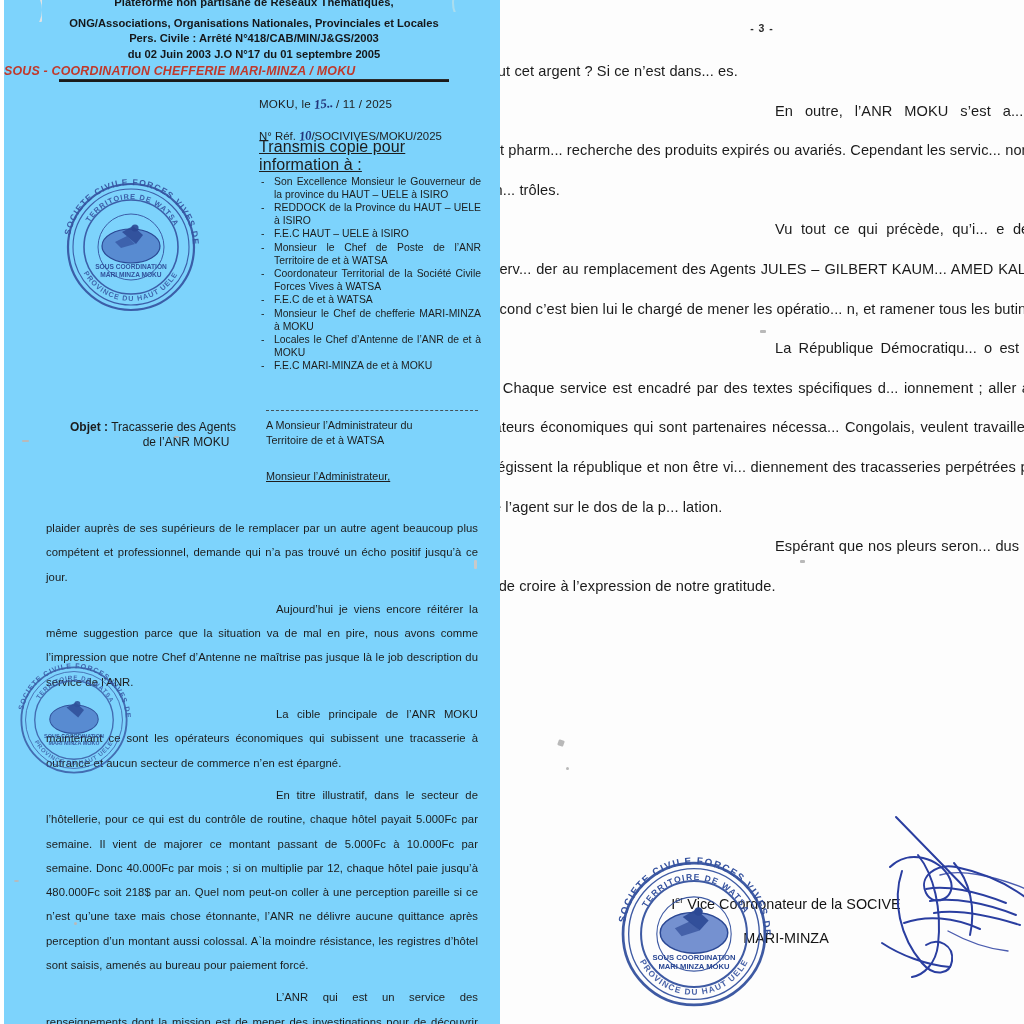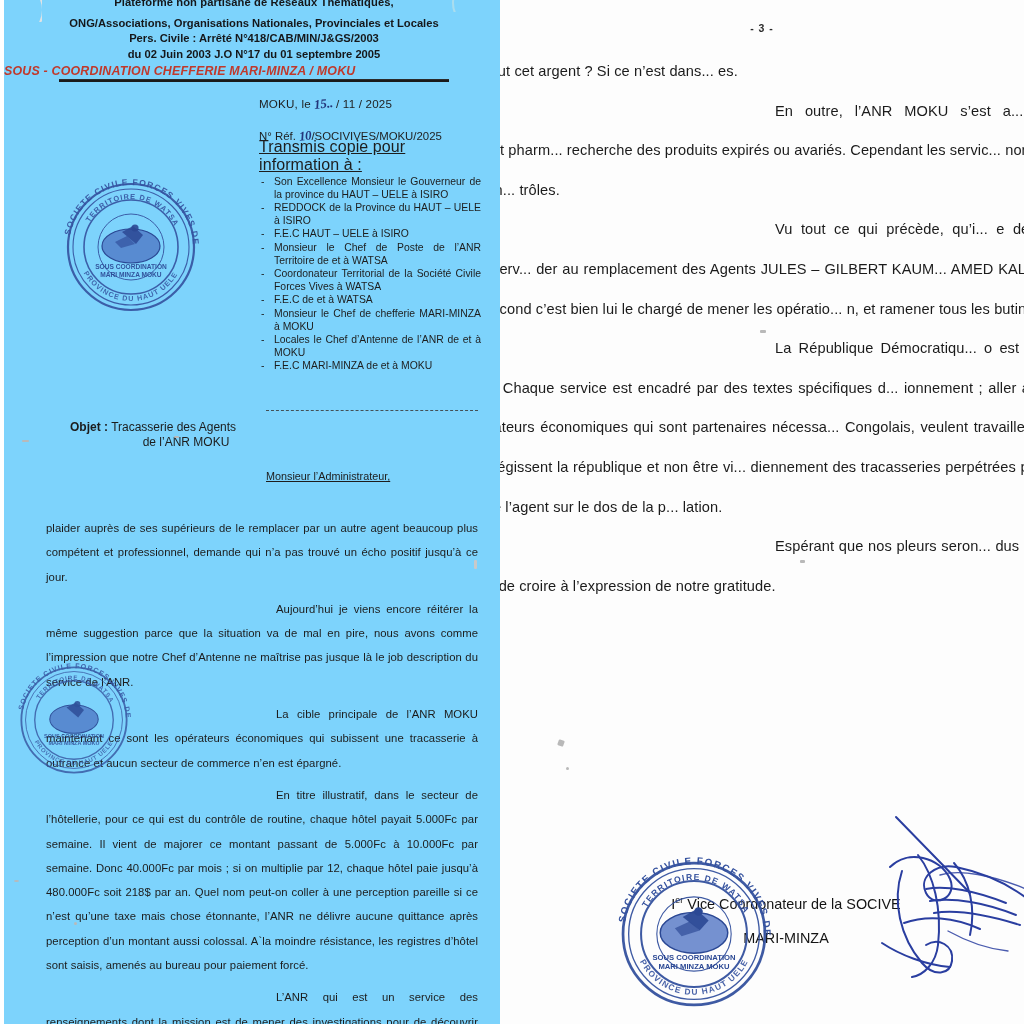--- a/index.html
+++ b/index.html
@@ -216,20 +216,24 @@
             <span class="txt">Locales le Chef d’Antenne de l’ANR de et à MOKU</span>
           </li>
         <li>
             <span class="dash">-</span>
             <span class="txt">F.E.C MARI-MINZA de et à MOKU</span>
           </li>
       </ul>
     </div>
 
     <div class="dotted-sep"></div>
+    <div class="addressee">
+      <div>A Monsieur l’Administrateur du</div>
+      <div>Territoire de et à WATSA</div>
+    </div>
     <div class="salut">Monsieur l’Administrateur,</div>
 
     <div class="objet">
       <b>Objet :</b>
       <span>Tracasserie des Agents</span>
       <span class="l2">de l’ANR MOKU</span>
     </div>
 
     <div class="body">
       <p>plaider auprès de ses supérieurs de le remplacer par un autre agent beaucoup plus compétent et professionnel, demande qui n’a pas trouvé un écho positif jusqu’à ce jour.</p>

